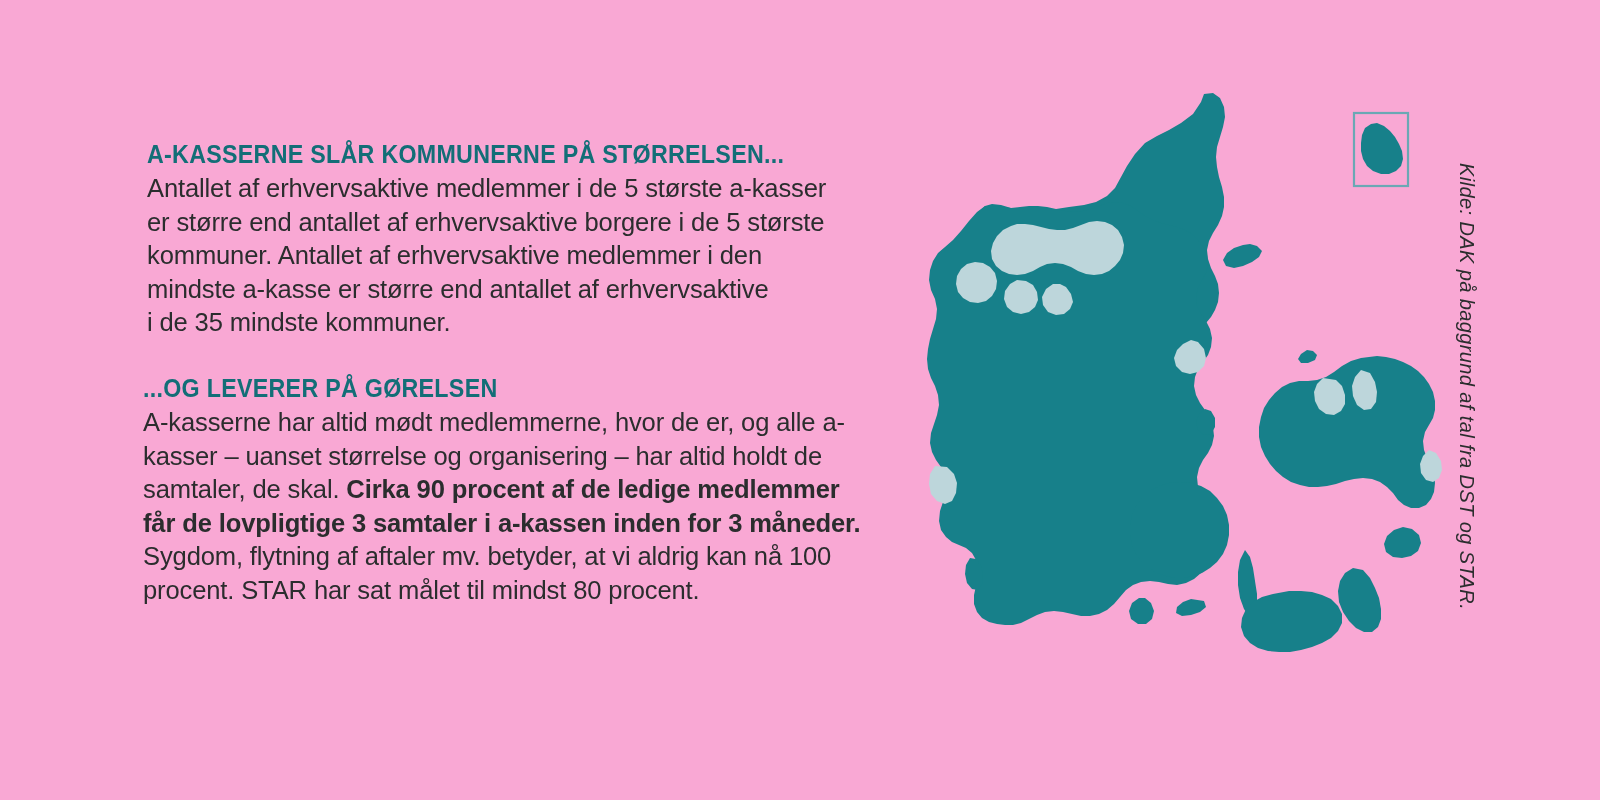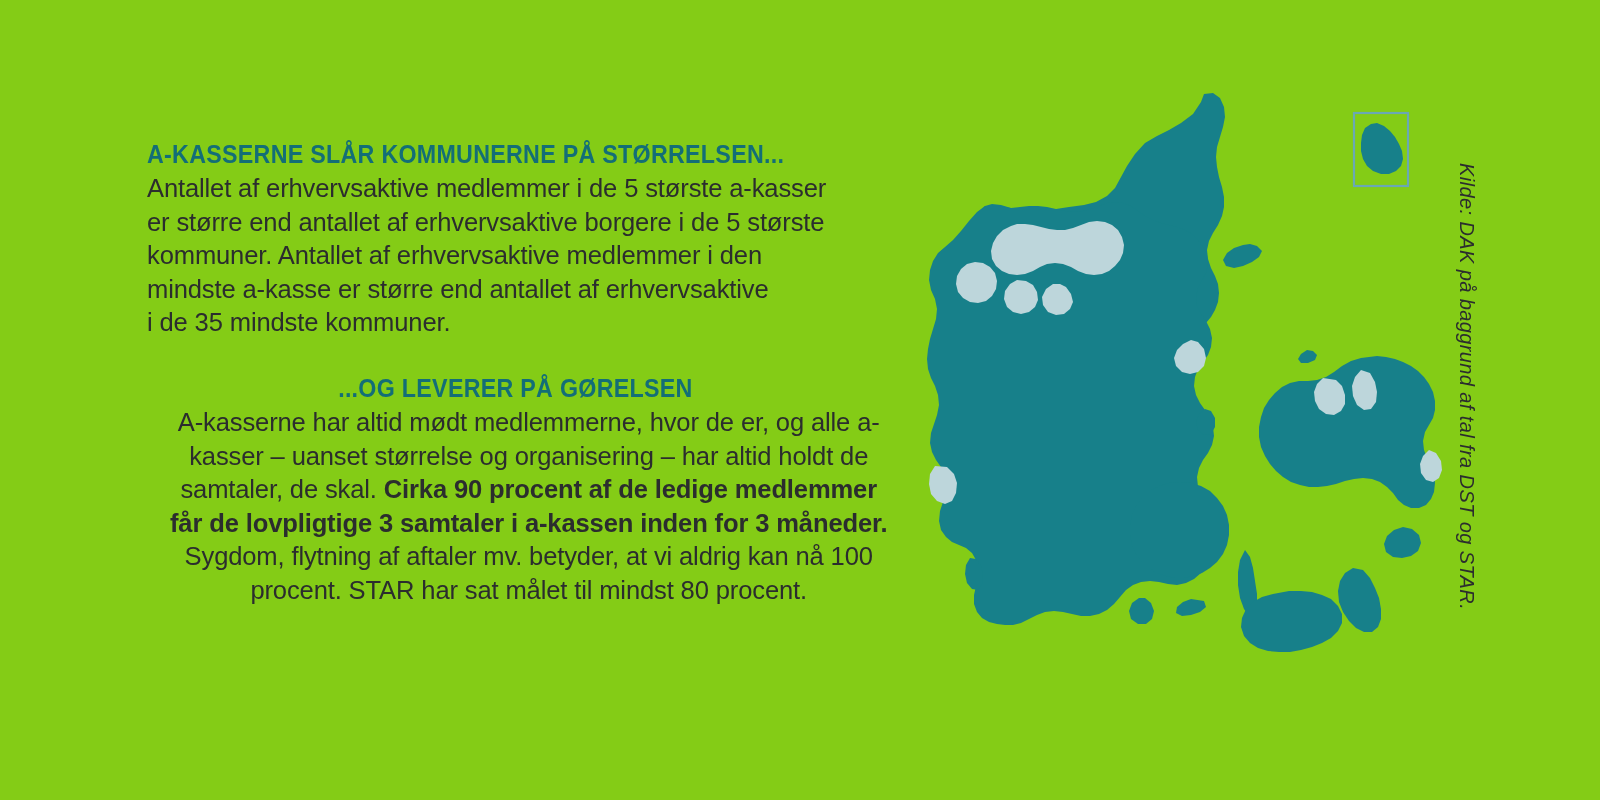--- a/index.html
+++ b/index.html
@@ -10,21 +10,21 @@
     width: 1600px;
     height: 800px;
     background: #bdd6db;
     font-family: "Liberation Sans", sans-serif;
     overflow: hidden;
   }
   #infographic {
     position: relative;
     width: 1600px;
     height: 800px;
-    background: #84cc16;
+    background: #f9a8d4;
   }
 
   
   .text-column {
     position: absolute;
     left: 147px;
     top: 139px;
     width: 760px;
   }
 
@@ -50,24 +50,23 @@
     letter-spacing: -0.15px;
     transform: scaleX(0.965);
     transform-origin: left top;
   }
   .block-body .bold {
     font-weight: 700;
   }
 
   .block-second {
     position: absolute;
-    left: 162px;
+    left: 143px;
     top: 373px;
     width: 760px;
-    text-align: center;
   }
 
   
   .source-note {
     position: absolute;
     left: 1478px;
     top: 163px;
     width: 450px;
     transform: rotate(90deg);
     transform-origin: 0 0;

